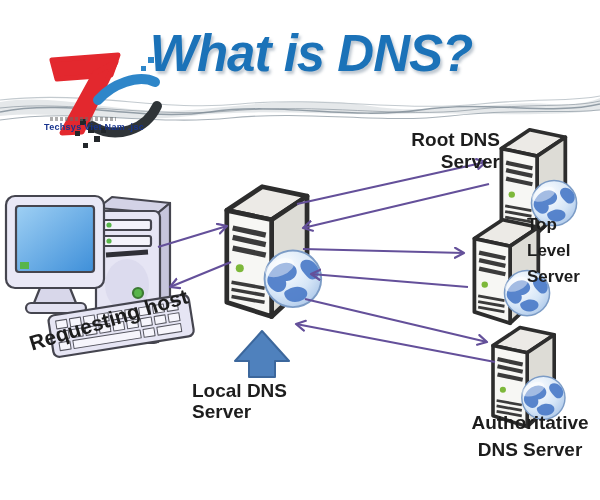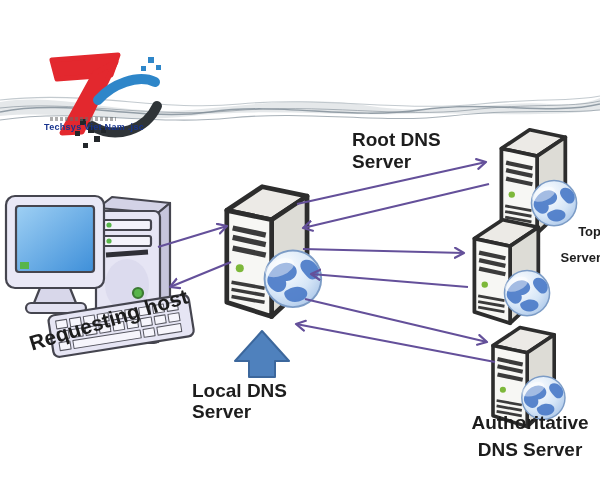--- a/index.html
+++ b/index.html
@@ -16,22 +16,22 @@
     white-space:nowrap;
   }
   #logo-company{
     left:44px;top:122px;width:130px;font-size:9px;
     color:#16338e;font-weight:bold;letter-spacing:.3px;
   }
   #logo-tinyline{
     position:absolute;left:50px;top:117px;width:66px;height:4px;opacity:.55;
     background:repeating-linear-gradient(90deg,#6a6a6a 0 3px,transparent 3px 5px);
   }
-  #root-label{left:352px;top:129px;width:148px;text-align:left;font-size:19px;}
-  #tld-label{left:527px;top:219px;width:74px;text-align:right;font-size:13px;line-height:26px;}
+  #root-label{left:352px;top:129px;width:148px;text-align:right;font-size:19px;}
+  #tld-label{left:527px;top:212px;width:74px;text-align:left;font-size:17px;line-height:26px;}
   #auth-label{left:443px;top:409px;width:174px;text-align:center;font-size:19px;line-height:27px;}
   #local-label{left:192px;top:380px;width:146px;text-align:left;font-size:19px;line-height:21px;}
   #host-label{
     left:30px;top:332px;font-size:21px;white-space:nowrap;
     transform:rotate(-17deg);transform-origin:left center;
   }
 </style>
 </head>
 <body>
 
@@ -168,28 +168,30 @@
     <line x1="489" y1="184" x2="303" y2="228" marker-end="url(#ah)"></line>
     <line x1="303" y1="249" x2="464" y2="253" marker-end="url(#ah)"></line>
     <line x1="468" y1="287" x2="311" y2="274" marker-end="url(#ah)"></line>
     <line x1="305" y1="299" x2="487" y2="342" marker-end="url(#ah)"></line>
     <line x1="495" y1="362" x2="296" y2="324" marker-end="url(#ah)"></line>
   </g>
 
   <polygon points="262,331 289,361 275,361 275,377 249,377 249,361 235,361" fill="#4f81bd" stroke="#3c679c" stroke-width="2" stroke-linejoin="round"></polygon>
 </svg>
 
+<div id="title" class="lbl">What is DNS?</div>
 
 <div id="logo-tinyline"></div>
 <div id="logo-company" class="lbl">Techsys Viet Nam .jsc</div>
 
 <div id="root-label" class="lbl">Root DNS Server</div>
 
 <div id="tld-label" class="lbl">
   <div>Top</div>
+  <div>Level</div>
   <div>Server</div>
 </div>
 
 <div id="auth-label" class="lbl">
   <div>Authoritative</div>
   <div>DNS Server</div>
 </div>
 
 <div id="local-label" class="lbl">
   <div>Local DNS</div>

